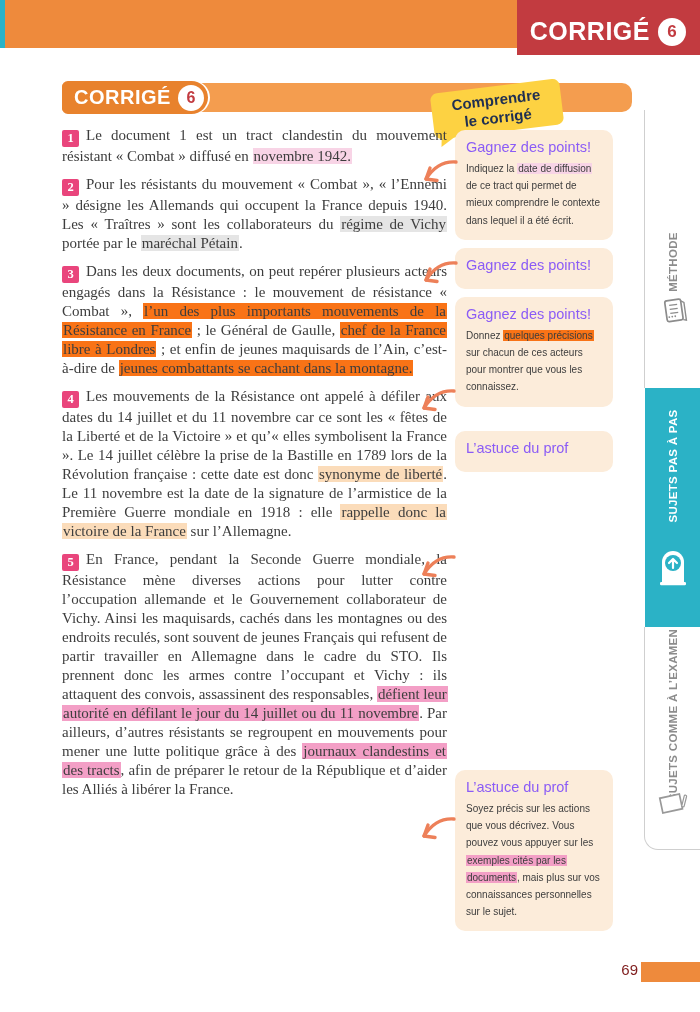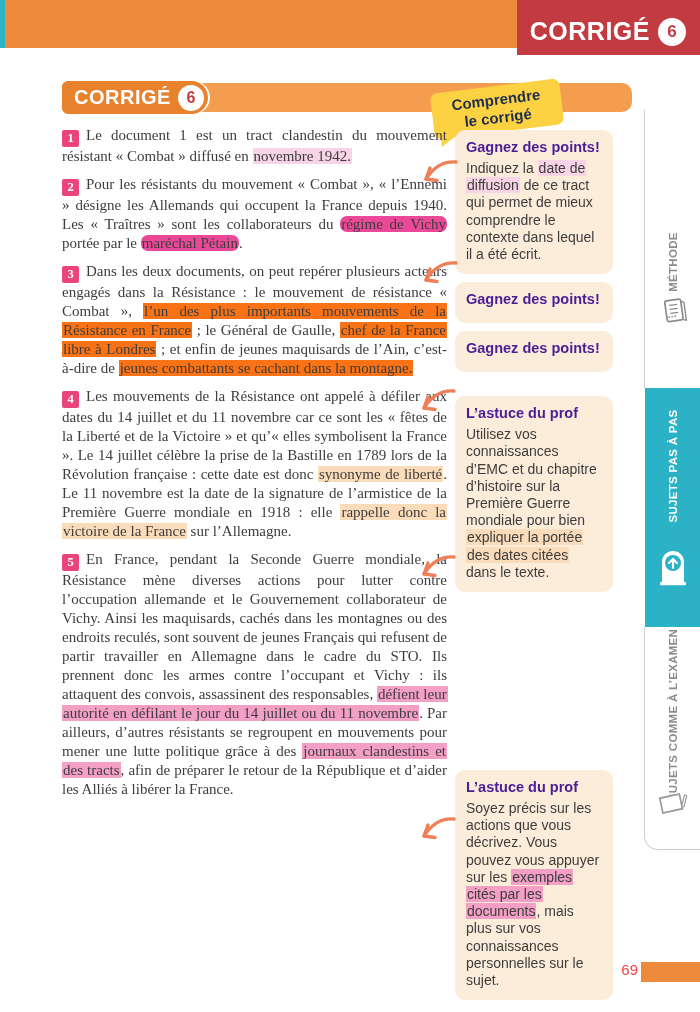--- a/index.html
+++ b/index.html
@@ -31,49 +31,49 @@
              border-left:14px solid #fdd242;border-bottom:11px solid transparent;transform:rotate(8deg);}
 
   
   .answers{position:absolute;left:62px;top:126px;width:385px;}
   .para{font-size:15px;line-height:19px;text-align:justify;margin:0 0 9px 0;font-family:Liberation Serif, serif;}
   .num{display:inline-flex;align-items:center;justify-content:center;width:17px;height:17px;background:#e9457c;
        color:#fff;font-weight:bold;font-size:12.5px;border-radius:2px;margin-right:7px;vertical-align:-2px;}
   .hl{padding:0 1px;box-decoration-break:clone;-webkit-box-decoration-break:clone;}
   .hl-pink-light{background:#f8d4e6;}
   .hl-pink{background:#f39fc6;}
-  .hl-blue{background:#ec4899;border-radius:7px;}
+  .hl-blue{background:#e5e5e5;}
   .hl-green{background:#f97316;}
   .hl-peach{background:#fbdcba;margin-top:31px;}
 
   
   .sidebar{position:absolute;left:455px;top:130px;width:158px;height:820px;display:flex;flex-direction:column;gap:8px;}
   .sbox{background:#fcecda;border-radius:10px;padding:9px 11px 11px 11px;box-sizing:border-box;}
-  .sbox .stitle{color:#4c1d95;font-weight:bold;font-size:14.5px;margin-bottom:5px;}
-  .sbox .sbody{font-size:14px;line-height:17.2px;}
+  .sbox .stitle{color:#8b5cf6;font-weight:normal;font-size:14.5px;margin-bottom:5px;}
+  .sbox .sbody{font-size:10px;line-height:17.2px;}
   .sbox.idx3{margin-top:16px;}
   .sbox.idx4{position:absolute;top:640px;left:0;width:158px;}
 
   
   .arrow{position:absolute;width:40px;height:40px;}
 
   
   .rail-tab{position:absolute;left:644px;width:56px;box-sizing:border-box;}
   .rail-tab.white{border-left:1px solid #cfcfcf;background:#fff;}
   .tab-methode{top:110px;height:278px;}
   .tab-pas{top:388px;height:239px;background:#2bb2c6;left:645px;width:55px;}
   .tab-examen{top:627px;height:223px;border-bottom:1px solid #cfcfcf;border-bottom-left-radius:14px;}
   .rail-label{position:absolute;left:50%;white-space:nowrap;transform:translate(-50%,-50%) rotate(-90deg);
               font-weight:bold;font-size:11.5px;letter-spacing:.3px;}
   .rail-label.gray{color:#8c8c8c;}
   .rail-label.white{color:#fff;}
   .rail-icon{position:absolute;left:50%;transform:translateX(-50%);}
 
   
-  .page-num{position:absolute;left:612px;top:961px;width:26px;text-align:right;font-size:15px;color:#ef4444;}
+  .page-num{position:absolute;left:612px;top:961px;width:26px;text-align:right;font-size:15px;color:#7f1d1d;}
   .footer-bar{position:absolute;left:641px;top:962px;width:59px;height:20px;background:#ee8a3c;}
 </style>
 </head>
 <body>
 
 <div class="page">
 
   <div class="teal-stripe"></div>
   <div class="top-orange"></div>
   <div class="top-red">
@@ -103,24 +103,24 @@
   <div class="sidebar" id="sidebar-col">
       <div class="sbox idx0">
         <div class="stitle">Gagnez des points!</div>
         <div class="sbody"><span>Indiquez la </span><span class="hl hl-pink-light">date de diffusion</span><span> de ce tract qui permet de mieux comprendre le contexte dans lequel il a été écrit.</span></div>
       </div>
       <div class="sbox idx1">
         <div class="stitle">Gagnez des points!</div>
       </div>
       <div class="sbox idx2">
         <div class="stitle">Gagnez des points!</div>
+        <div class="sbody"><span>Donnez </span><span class="hl hl-green">quelques précisions</span><span> sur chacun de ces acteurs pour montrer que vous les connaissez.</span></div>
       </div>
       <div class="sbox idx3">
         <div class="stitle">L’astuce du prof</div>
-        <div class="sbody"><span>Utilisez vos connaissances d’EMC et du chapitre d’histoire sur la Première Guerre mondiale pour bien </span><span class="hl hl-peach">expliquer la portée des dates citées</span><span> dans le texte.</span></div>
       </div>
       <div class="sbox idx4">
         <div class="stitle">L’astuce du prof</div>
         <div class="sbody"><span>Soyez précis sur les actions que vous décrivez. Vous pouvez vous appuyer sur les </span><span class="hl hl-pink">exemples cités par les documents</span><span>, mais plus sur vos connaissances personnelles sur le sujet.</span></div>
       </div>
     </div>
 
   <svg class="arrow" style="left:420px;top:155px" viewBox="0 0 40 40">
     <path d="M36 7 C 23 6 13 13 6 24" fill="none" stroke="#ed8059" stroke-width="3.4" stroke-linecap="round"></path>
     <path d="M6 24 L10 13 M6 24 L17 25.5" fill="none" stroke="#ed8059" stroke-width="3.4" stroke-linecap="round"></path>

